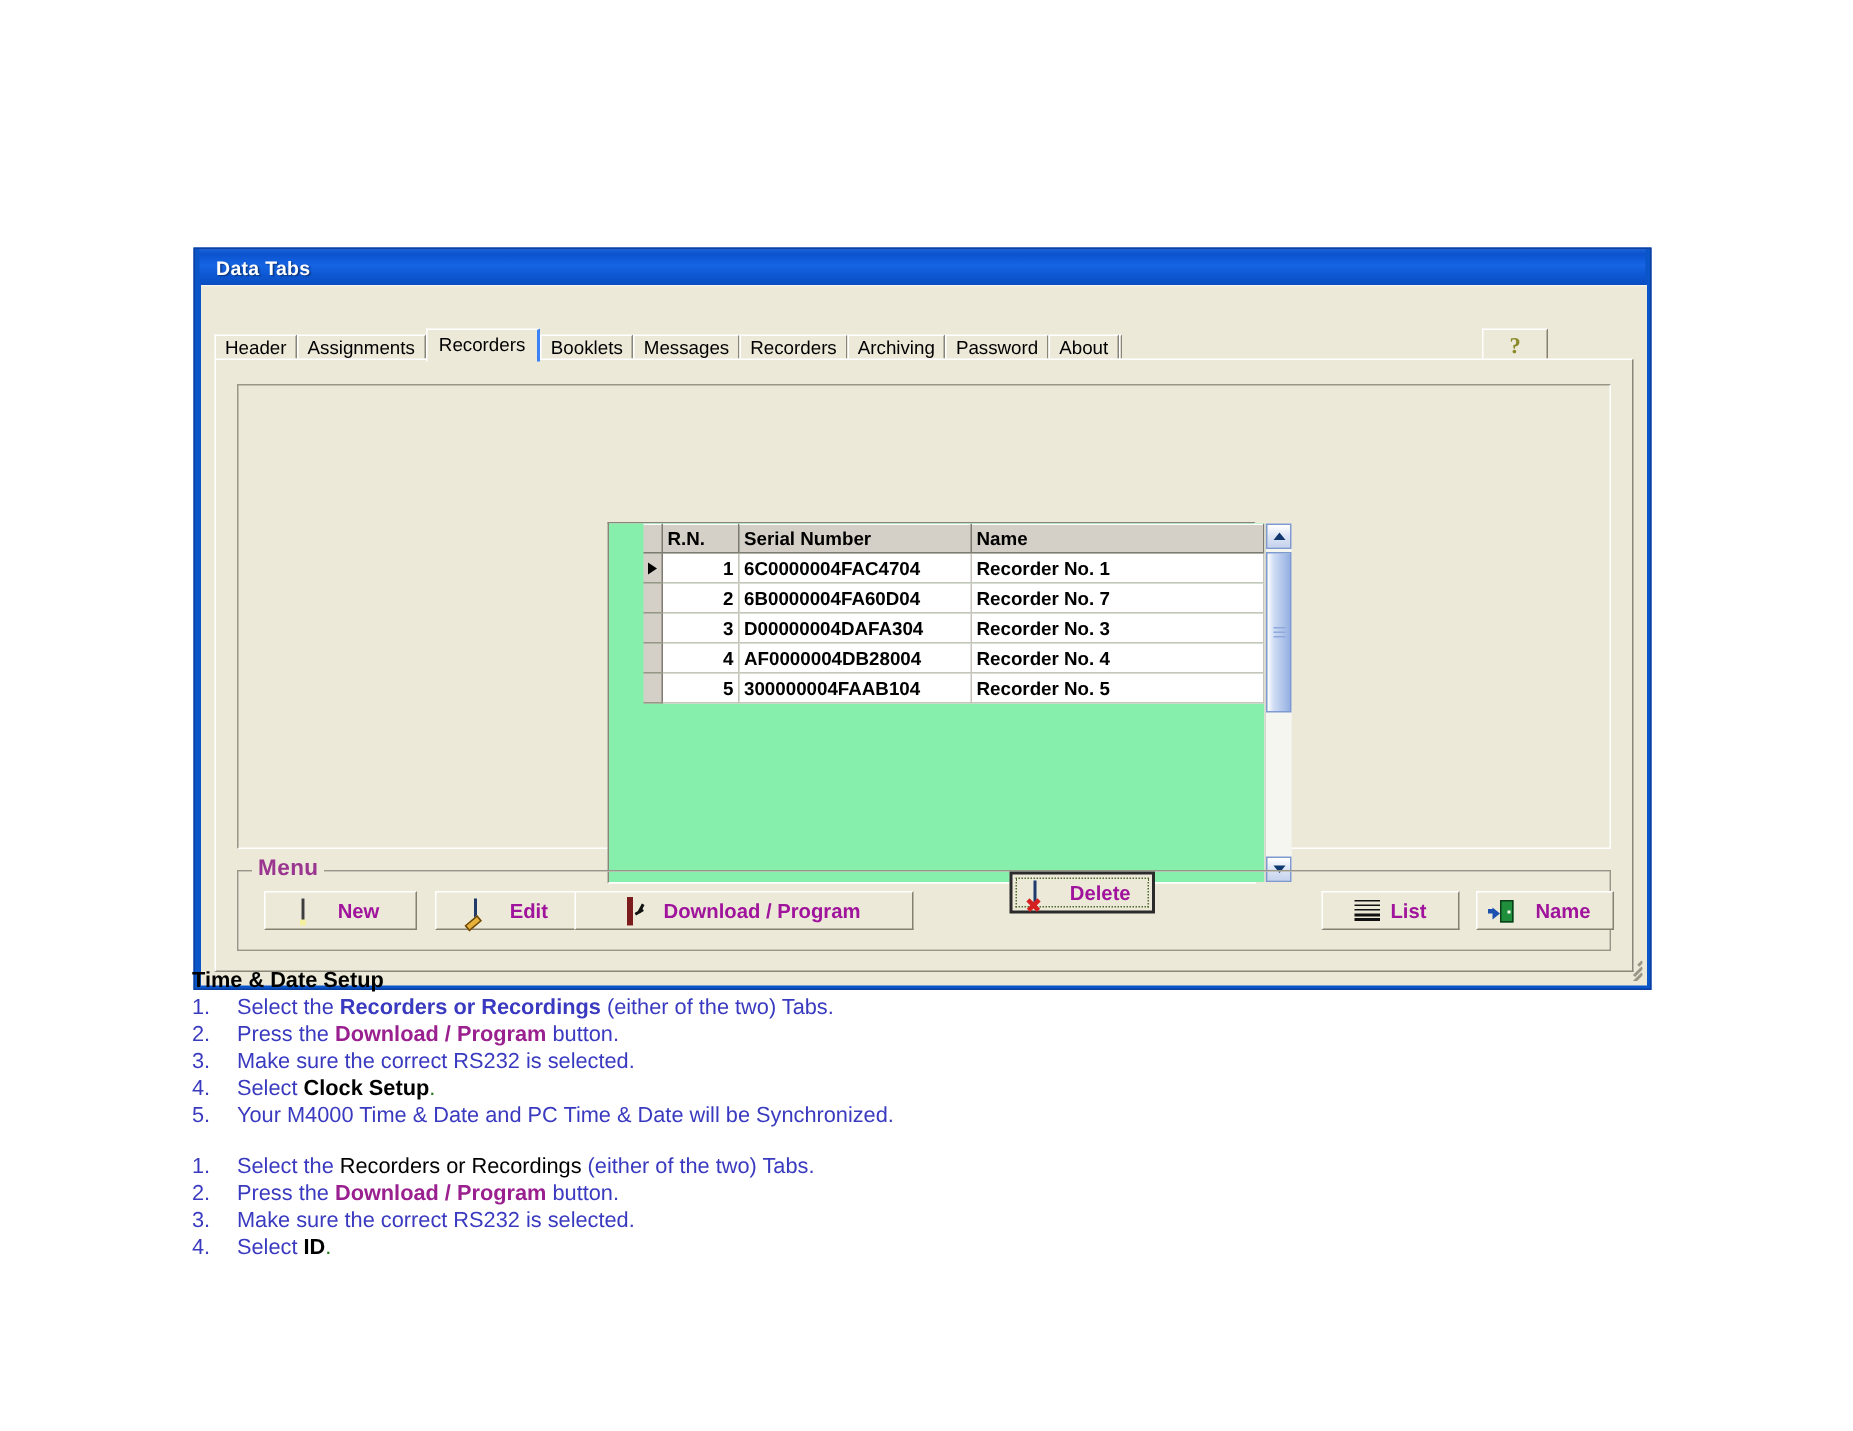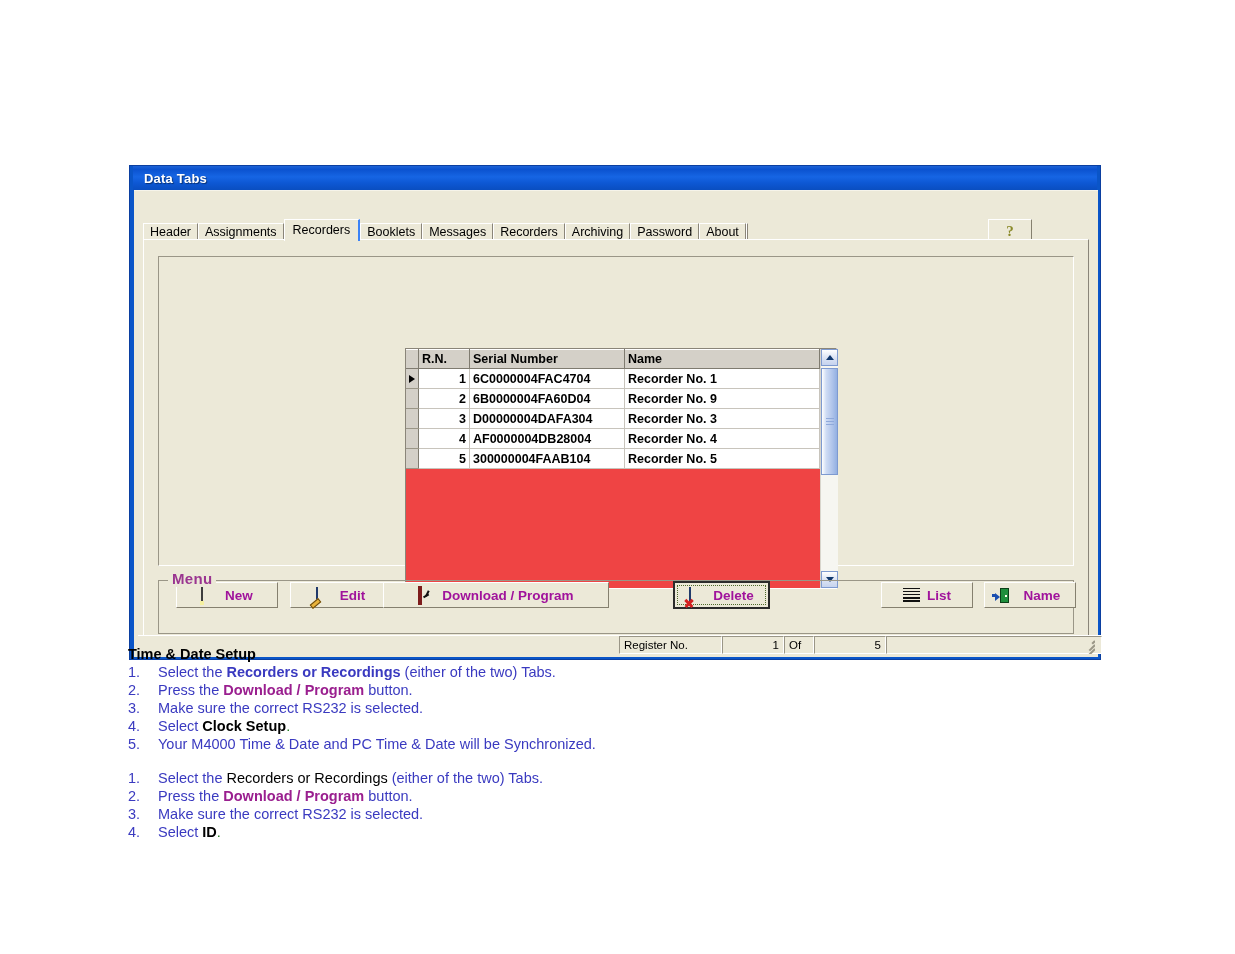--- a/index.html
+++ b/index.html
@@ -98,21 +98,21 @@
 
   
   .gridwrap{
     position:absolute;left:261px;top:108px;width:432px;height:241px;
     background:#ffffff;
     border:1px solid;
     border-color:#8a8579 #ffffff #ffffff #8a8579;
     box-sizing:border-box;
     display:flex;
   }
-  .gridscroll{flex:0 0 414px;overflow:hidden;position:relative;background:#ef4444;}
+  .gridscroll{flex:0 0 414px;overflow:hidden;position:relative;background:#86efac;padding-left:23px;}
   table.grid{border-collapse:collapse;width:100%;table-layout:fixed;}
   table.grid th{
     background:#d4d0c8;
     border-right:1px solid #7f7b70;
     border-bottom:1px solid #7f7b70;
     border-top:1px solid #ffffff;
     font-size:12.5px;font-weight:bold;color:#000;
     text-align:left;padding:1px 3px;height:16px;
     font-family:"Liberation Sans",sans-serif;
     white-space:nowrap;
@@ -183,21 +183,21 @@
     pointer-events:none;
   }
   .menu-legend{
     position:absolute;left:9px;top:-11px;
     background:#ece9d8;padding:0 4px;
     font-size:15px;font-weight:bold;color:#9a3590;
     font-family:"Liberation Sans",sans-serif;
     z-index:3;letter-spacing:.3px;
   }
   .btn{
-    position:absolute;top:1px;height:26px;
+    position:absolute;top:13px;height:26px;
     background:#ece9d8;
     border:1px solid;
     border-color:#ffffff #85806f #85806f #ffffff;
     box-sizing:border-box;
     display:flex;align-items:center;justify-content:center;
     gap:7px;cursor:default;
     font-size:13.5px;font-weight:bold;color:#a0139c;
     font-family:"Liberation Sans",sans-serif;
   }
   .btn.focused{
@@ -341,21 +341,21 @@
                   <tr>
                     <td class="marker"><span class="arrow"></span></td>
                     <td class="rn">1</td>
                     <td class="sn">6C0000004FAC4704</td>
                     <td class="nm">Recorder No. 1</td>
                   </tr>
                   <tr>
                     <td class="marker"></td>
                     <td class="rn">2</td>
                     <td class="sn">6B0000004FA60D04</td>
-                    <td class="nm">Recorder No. 9</td>
+                    <td class="nm">Recorder No. 7</td>
                   </tr>
                   <tr>
                     <td class="marker"></td>
                     <td class="rn">3</td>
                     <td class="sn">D00000004DAFA304</td>
                     <td class="nm">Recorder No. 3</td>
                   </tr>
                   <tr>
                     <td class="marker"></td>
                     <td class="rn">4</td>
@@ -433,28 +433,20 @@
 
           <div class="btn" style="left:825px;width:92px;">
             <span class="ico">
               <span class="ico-exit"><span class="door"></span><span class="arr2"></span><span class="arr"></span></span>
             </span>
             <span class="lbl">Name</span>
           </div>
         </div>
       </div>
 
-      <div class="statusbar">
-        <div class="sp gap"></div>
-        <div class="sp lbl">Register No.</div>
-        <div class="sp num">1</div>
-        <div class="sp of">Of</div>
-        <div class="sp num2">5</div>
-        <div class="sp rest"></div>
-      </div>
     </div>
 
     <div class="grip" id="grip">
         <i style="bottom: 4px; width: 12px;"></i>
         <i style="bottom: 8px; width: 8px;"></i>
         <i style="bottom: 12px; width: 4px;"></i>
       </div>
   </div>
 
   <div class="doc">

